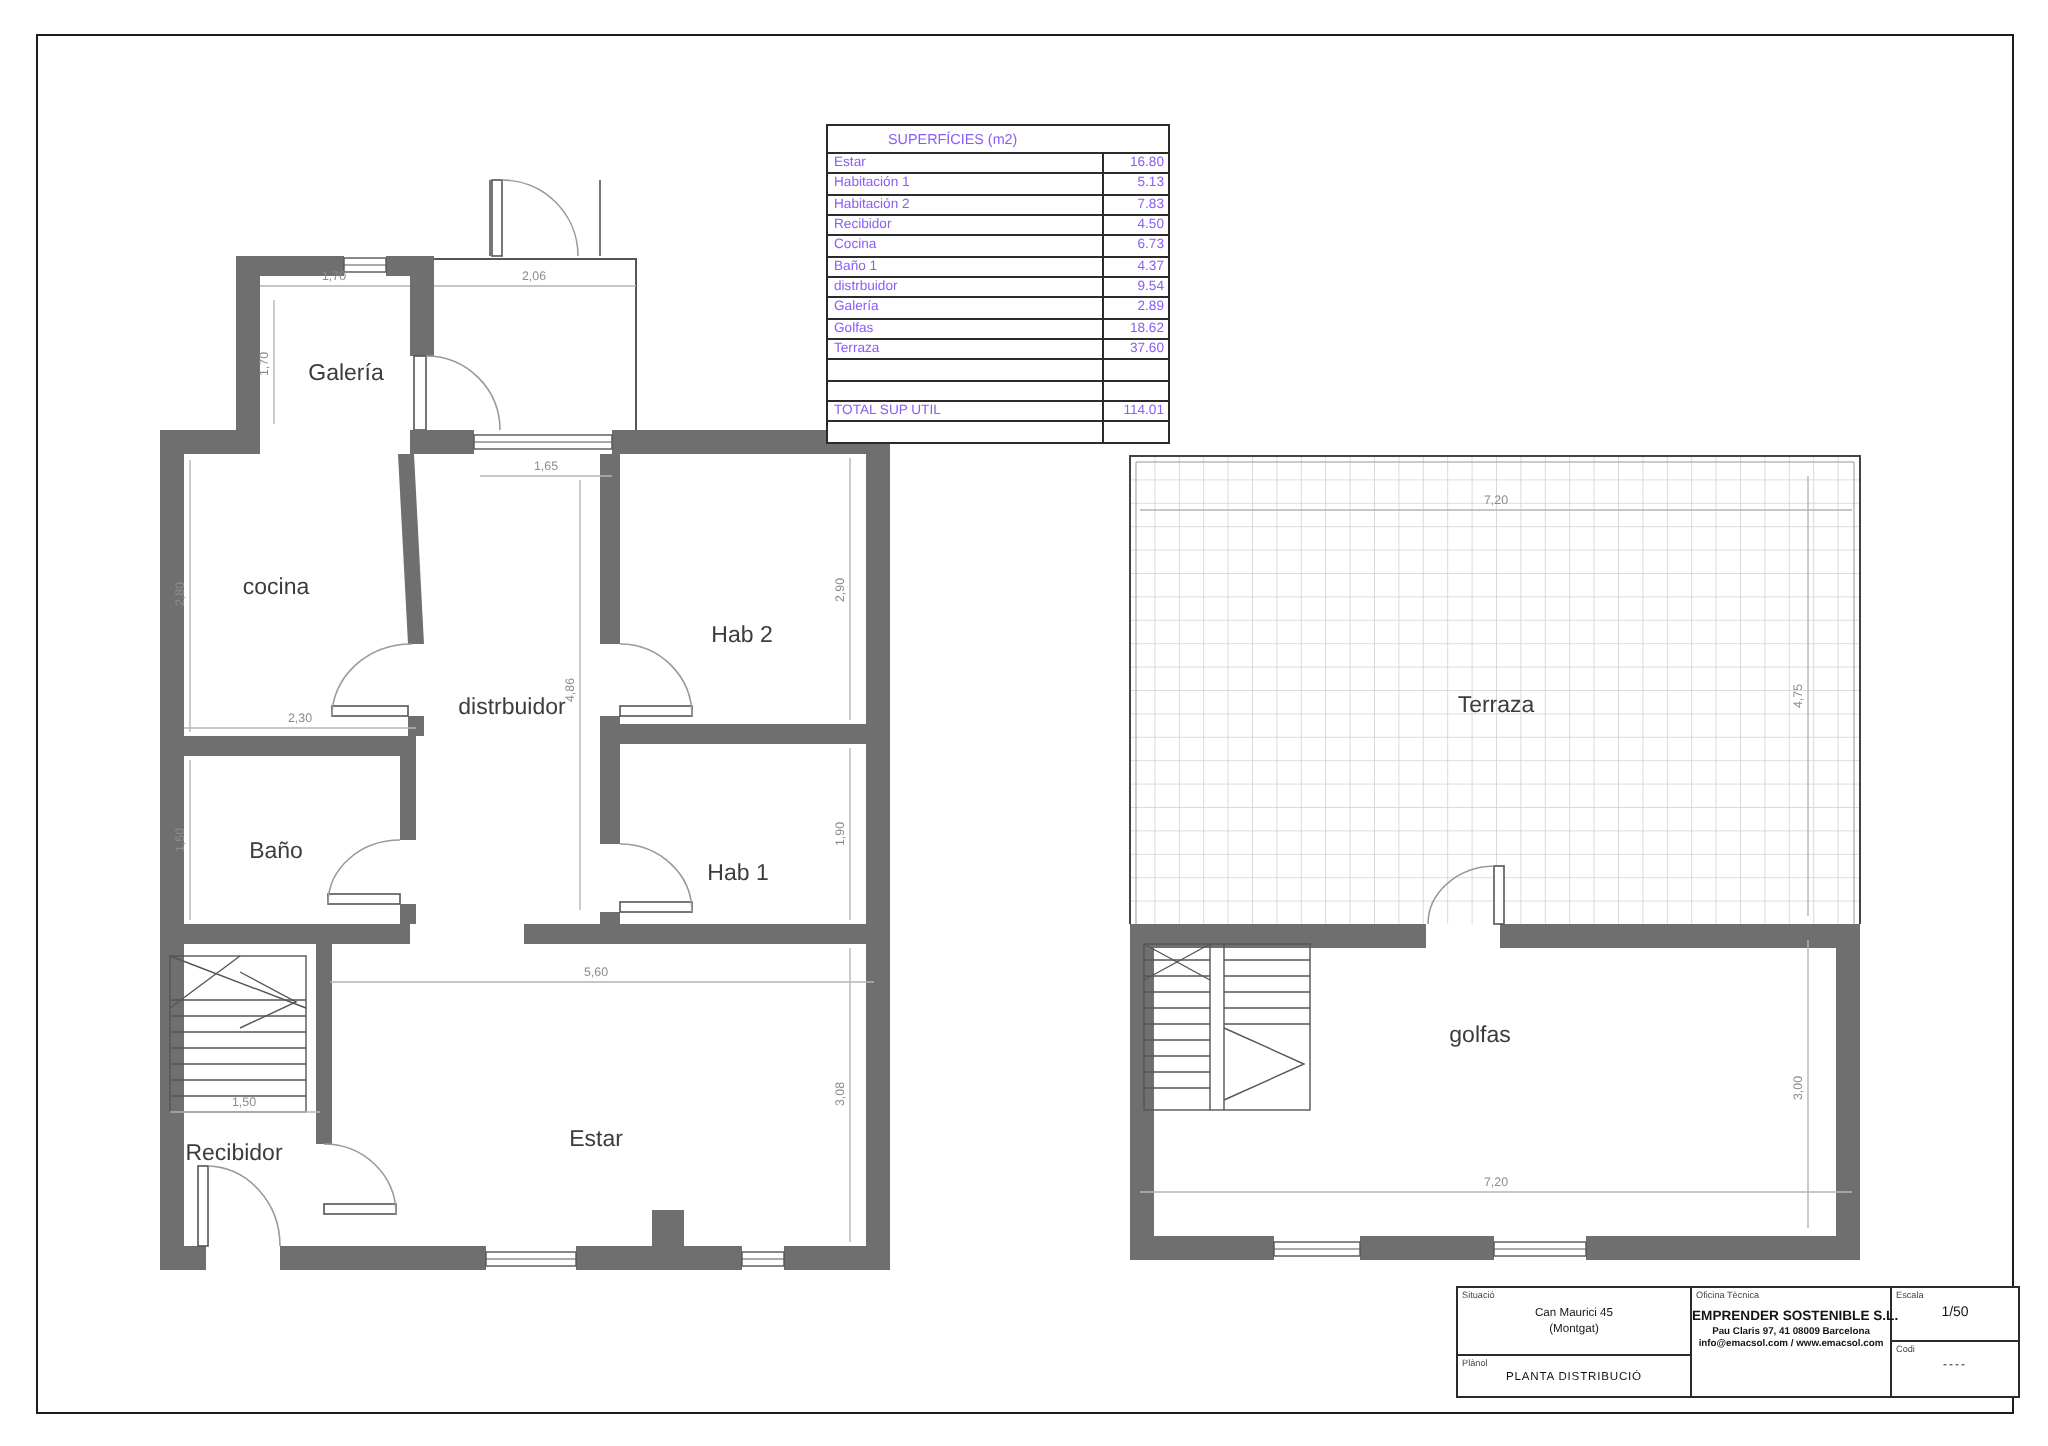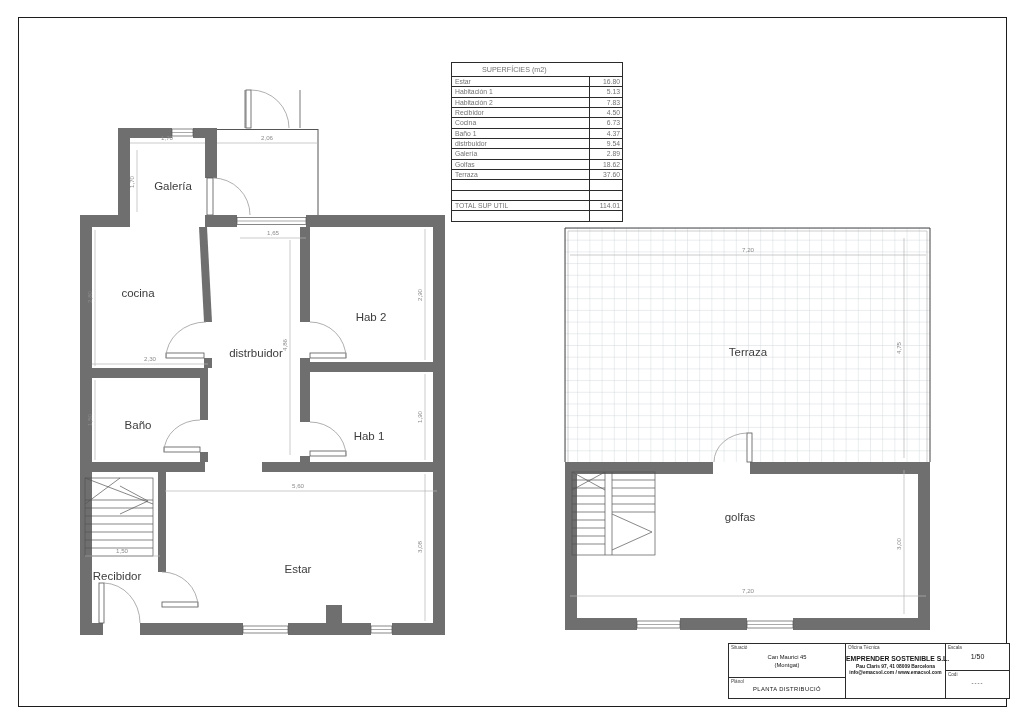--- a/index.html
+++ b/index.html
@@ -4,21 +4,21 @@
 <style>
   html,body{margin:0;padding:0;background:#ffffff;}
   body{width:1024px;height:723px;position:relative;font-family:"Liberation Sans",sans-serif;overflow:hidden;}
   .sheet-border{position:absolute;left:18px;top:17px;width:987px;height:688px;border:1px solid #1c1c1c;background:#fff;}
   svg.plan-layer{position:absolute;left:0;top:0;}
   svg text{font-family:"Liberation Sans",sans-serif;}
   .room-label{font-size:11.5px;fill:#3c3c3c;}
   .dim-label{font-size:6.2px;fill:#8c8c8c;}
 
   
-  .surf-table{position:absolute;left:413px;top:62px;width:170px;border:1px solid #2b2b2b;background:#fff;color:#737373;margin-left:38px;}
+  .surf-table{position:absolute;left:413px;top:62px;width:170px;border:1px solid #2b2b2b;background:#fff;color:#8b5cf6;}
   .surf-header{height:13px;line-height:13px;padding-left:30px;font-size:7.2px;border-bottom:1px solid #2b2b2b;}
   .surf-row{display:flex;height:9.35px;line-height:9.6px;border-bottom:1px solid #2b2b2b;font-size:6.8px;}
   .surf-row:last-child{border-bottom:none;}
   .surf-name{flex:1;padding-left:3px;white-space:nowrap;overflow:hidden;}
   .surf-val{width:30px;border-left:1px solid #2b2b2b;text-align:right;padding-right:2px;}
 
   
   .tblock{position:absolute;left:728px;top:643px;width:280px;height:54px;border:1px solid #2b2b2b;background:#fff;display:flex;color:#141414;}
   .tb-label{position:absolute;top:1px;left:2px;font-size:4.6px;color:#444;}
   .tb-left{width:116px;border-right:1px solid #2b2b2b;display:flex;flex-direction:column;}

